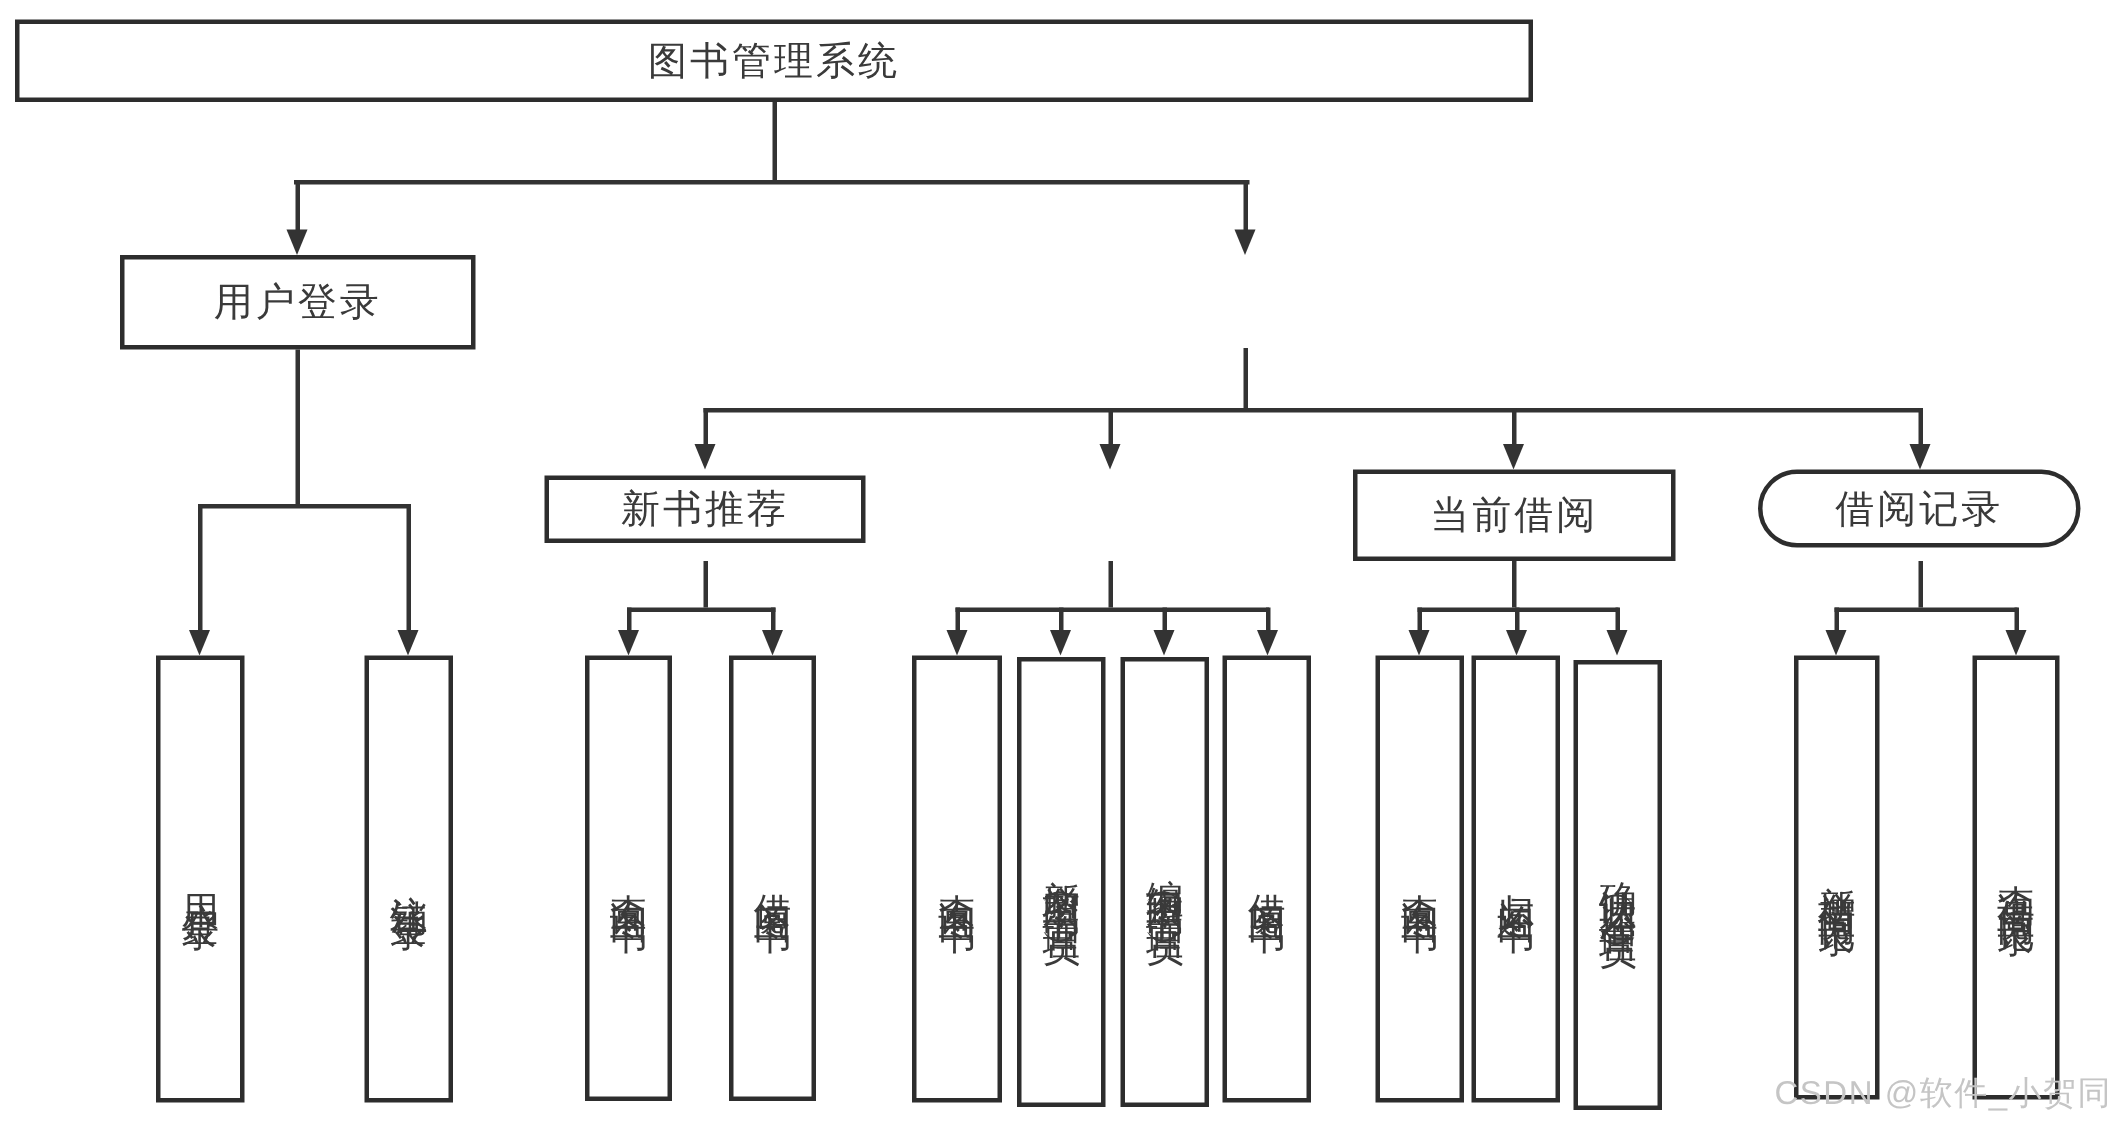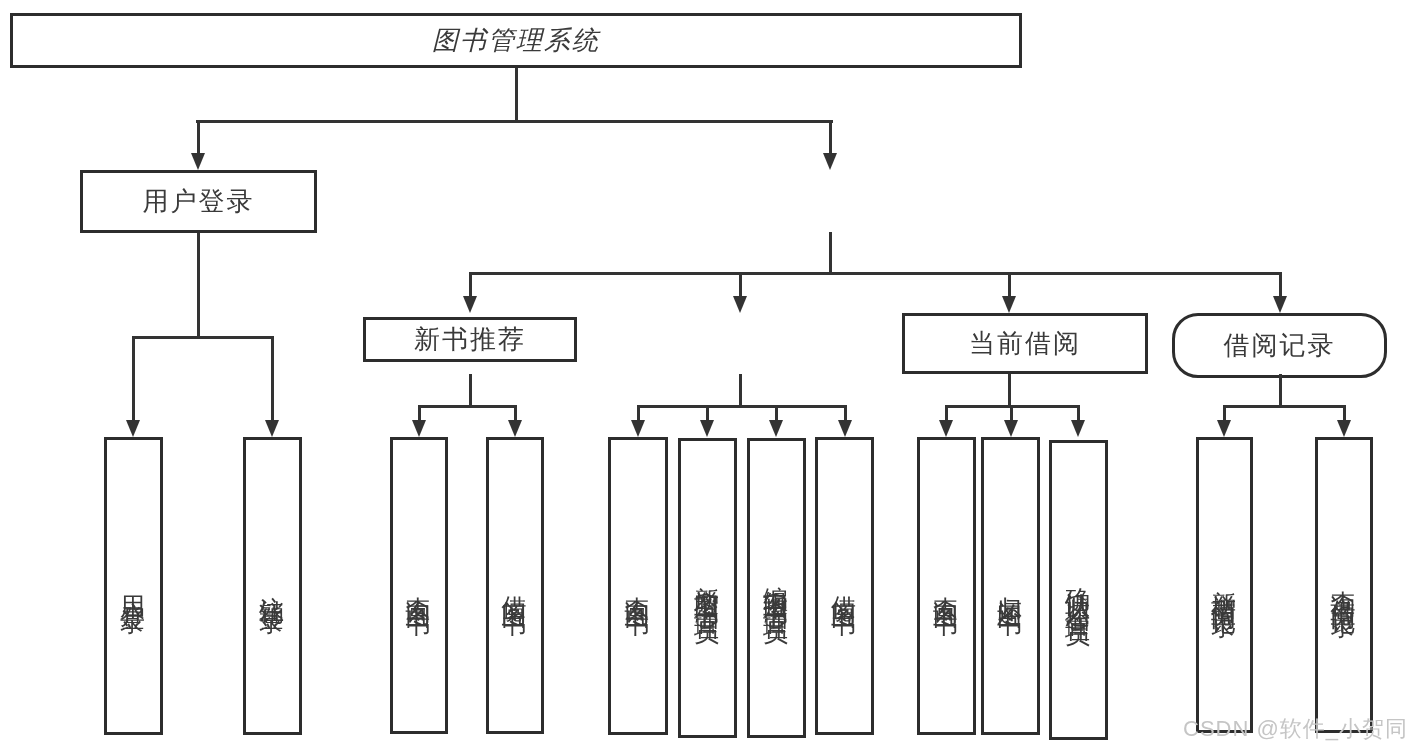--- a/index.html
+++ b/index.html
@@ -27,21 +27,21 @@
   .watermark {
     position:absolute; left:1183px; top:714px;
     color:#c5c5c5; font-size:22px; letter-spacing:1px; white-space:nowrap;
   }
 </style>
 </head>
 <body>
 
 <div class="canvas">
 
-  <div class="box" style="left:10px; top:13px; width:1012px; height:55px;font-style:italic;">图书管理系统</div>
+  <div class="box" style="left:10px; top:13px; width:1012px; height:55px;">图书管理系统</div>
 
   <div class="vline" style="left:515px; top:68px; height:52px;"></div>
   <div class="hline" style="left:196px; top:120px; width:637px;"></div>
   <div class="vline" style="left:197px; top:120px; height:34px;"></div>
   <div class="arrow" style="left:191px; top:153px;"></div>
   <div class="vline" style="left:829px; top:120px; height:34px;"></div>
   <div class="arrow" style="left:823px; top:153px;"></div>
 
   <div class="box" style="left:80px; top:170px; width:237px; height:63px;">用户登录</div>
 
@@ -57,22 +57,22 @@
   <div class="vline" style="left:469px; top:272px; height:25px;"></div>
   <div class="arrow" style="left:463px; top:296px;"></div>
   <div class="vline" style="left:739px; top:272px; height:25px;"></div>
   <div class="arrow" style="left:733px; top:296px;"></div>
   <div class="vline" style="left:1008px; top:272px; height:25px;"></div>
   <div class="arrow" style="left:1002px; top:296px;"></div>
   <div class="vline" style="left:1279px; top:272px; height:25px;"></div>
   <div class="arrow" style="left:1273px; top:296px;"></div>
 
   <div class="box" style="left:363px; top:317px; width:214px; height:45px;">新书推荐</div>
-  <div class="box" style="left:902px; top:313px; width:246px; height:61px;">当前借阅</div>
-  <div class="box" style="left:1172px; top:313px; width:215px; height:65px;border-radius:26px;">借阅记录</div>
+  <div class="box" style="left:902px; top:313px; width:215px; height:61px;">当前借阅</div>
+  <div class="box" style="left:1172px; top:313px; width:215px; height:52px;border-radius:26px;">借阅记录</div>
 
   <div class="vline" style="left:469px; top:374px; height:31px;"></div>
   <div class="hline" style="left:418px; top:405px; width:99px;"></div>
   <div class="vline" style="left:418px; top:405px; height:16px;"></div>
   <div class="arrow" style="left:412px; top:420px;"></div>
   <div class="vline" style="left:514px; top:405px; height:16px;"></div>
   <div class="arrow" style="left:508px; top:420px;"></div>
 
   <div class="vline" style="left:739px; top:374px; height:31px;"></div>
   <div class="hline" style="left:637px; top:405px; width:209px;"></div>

